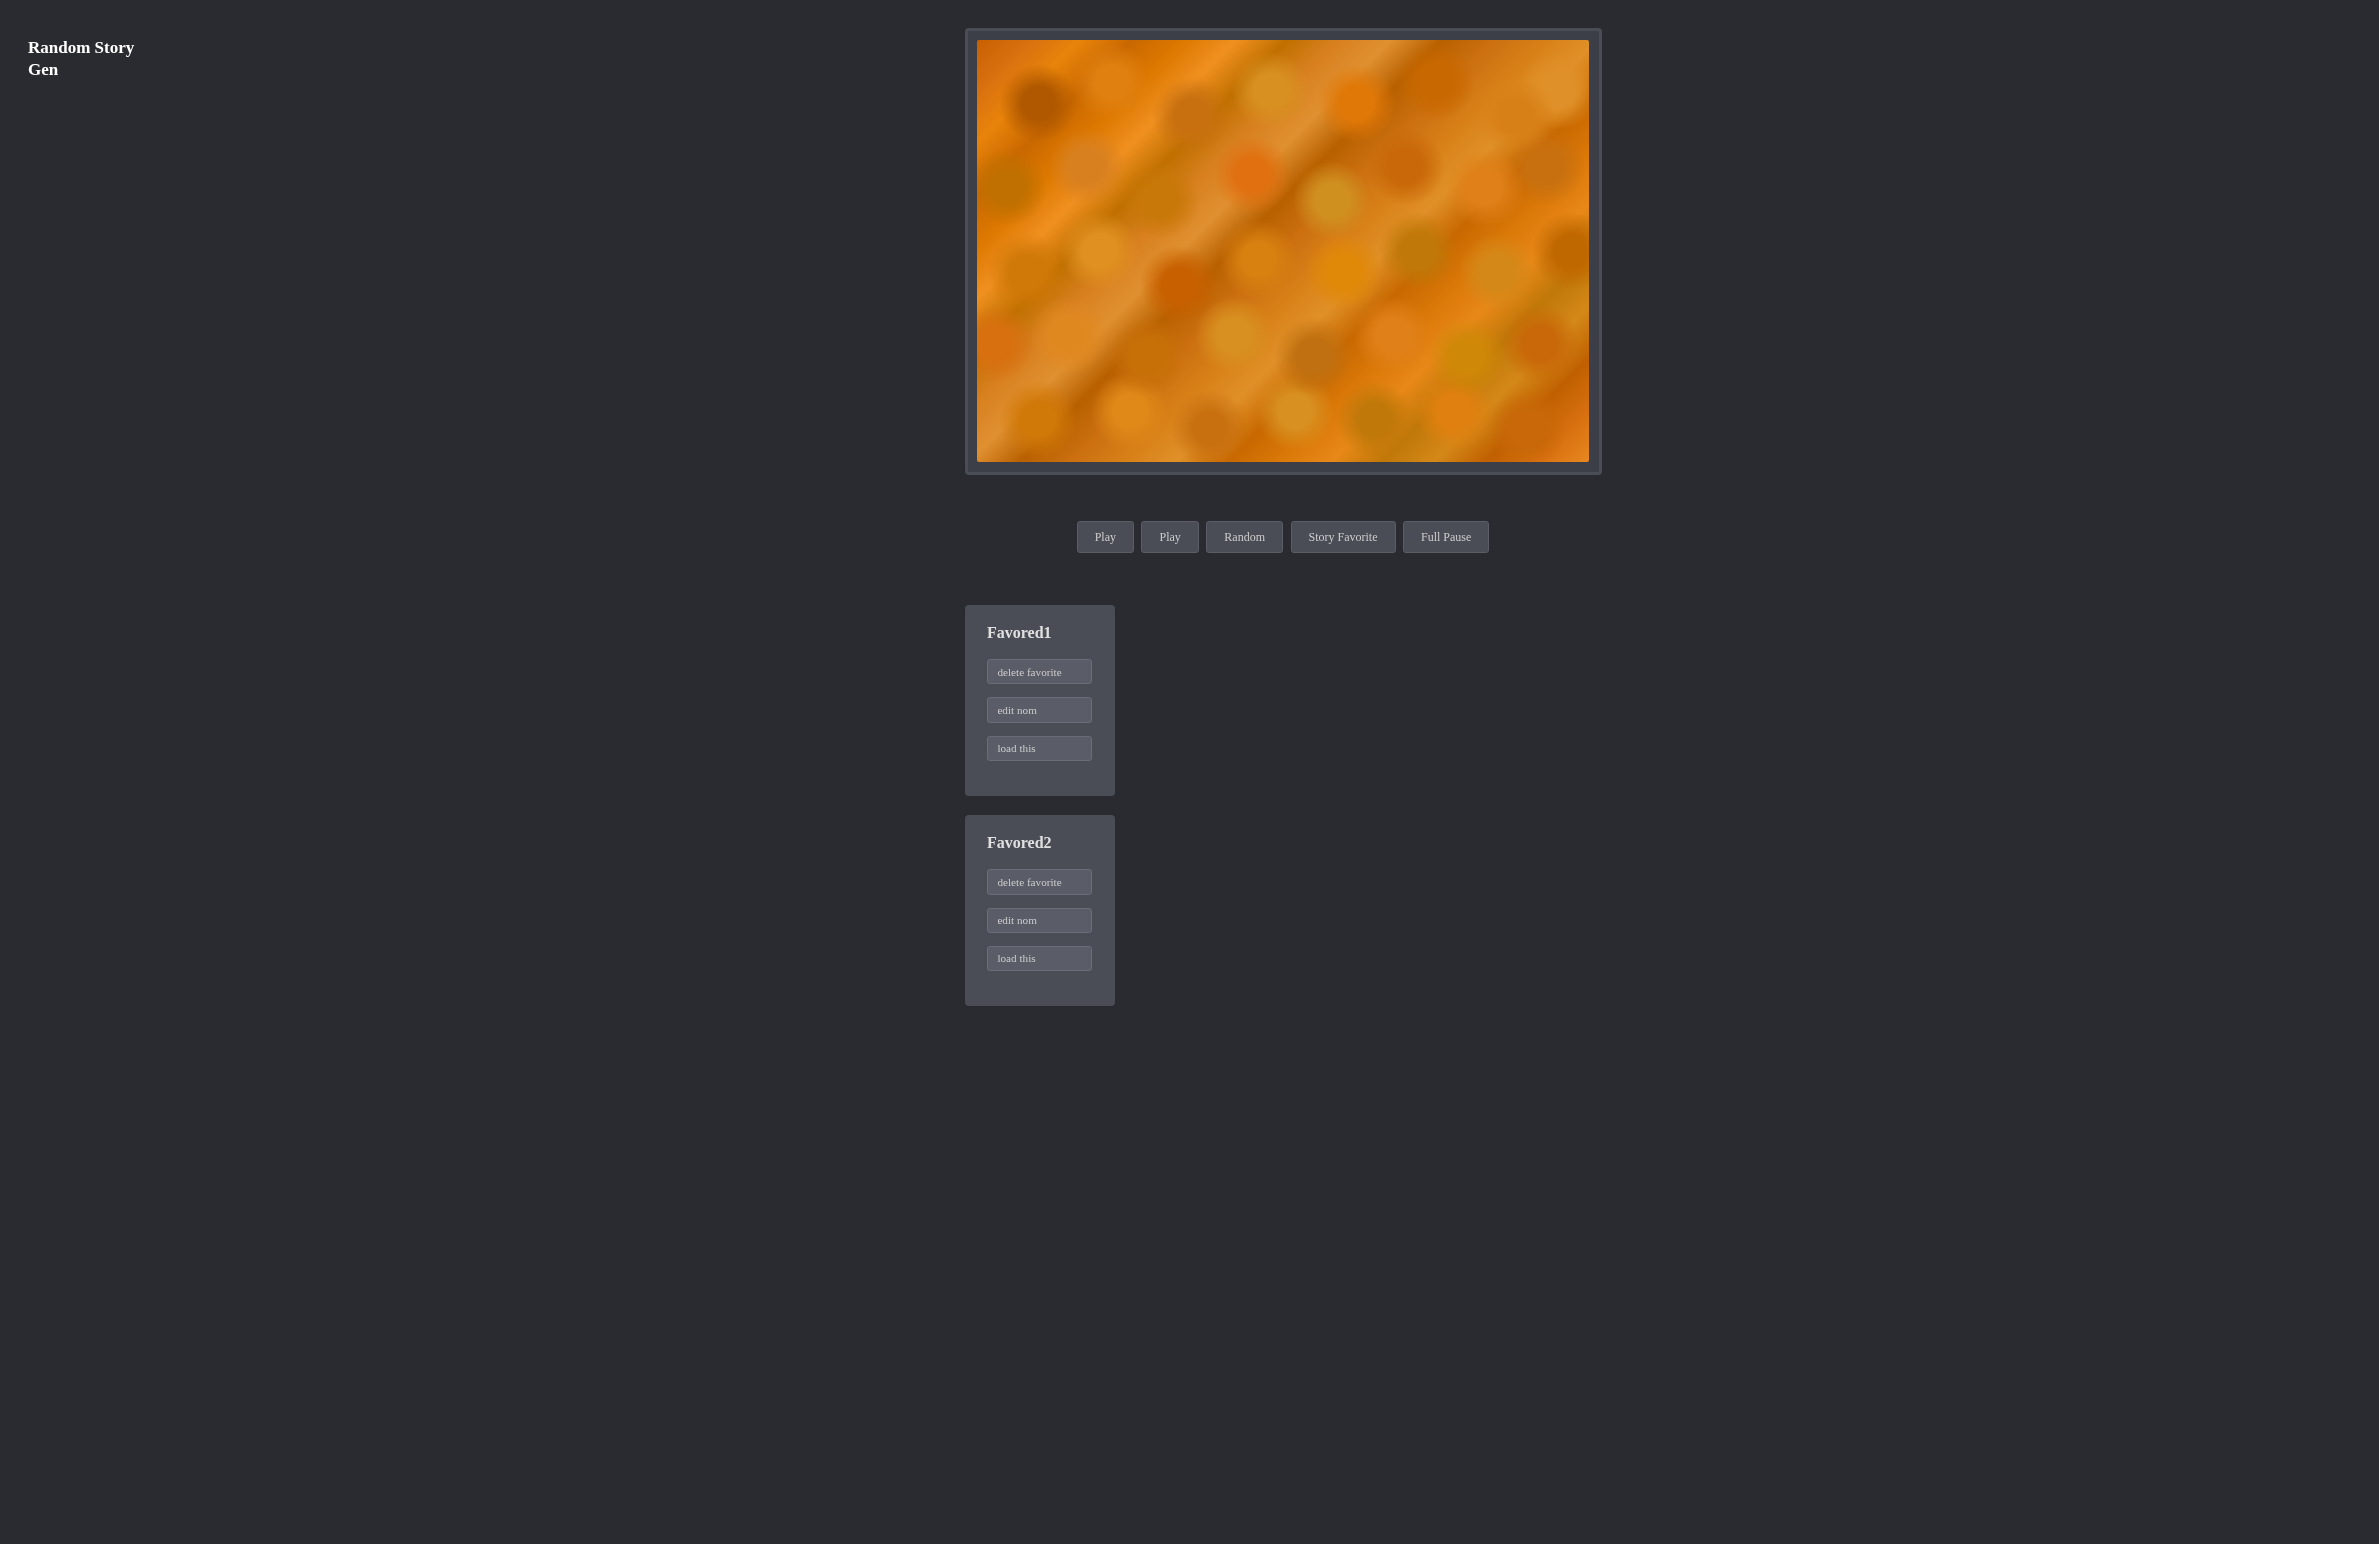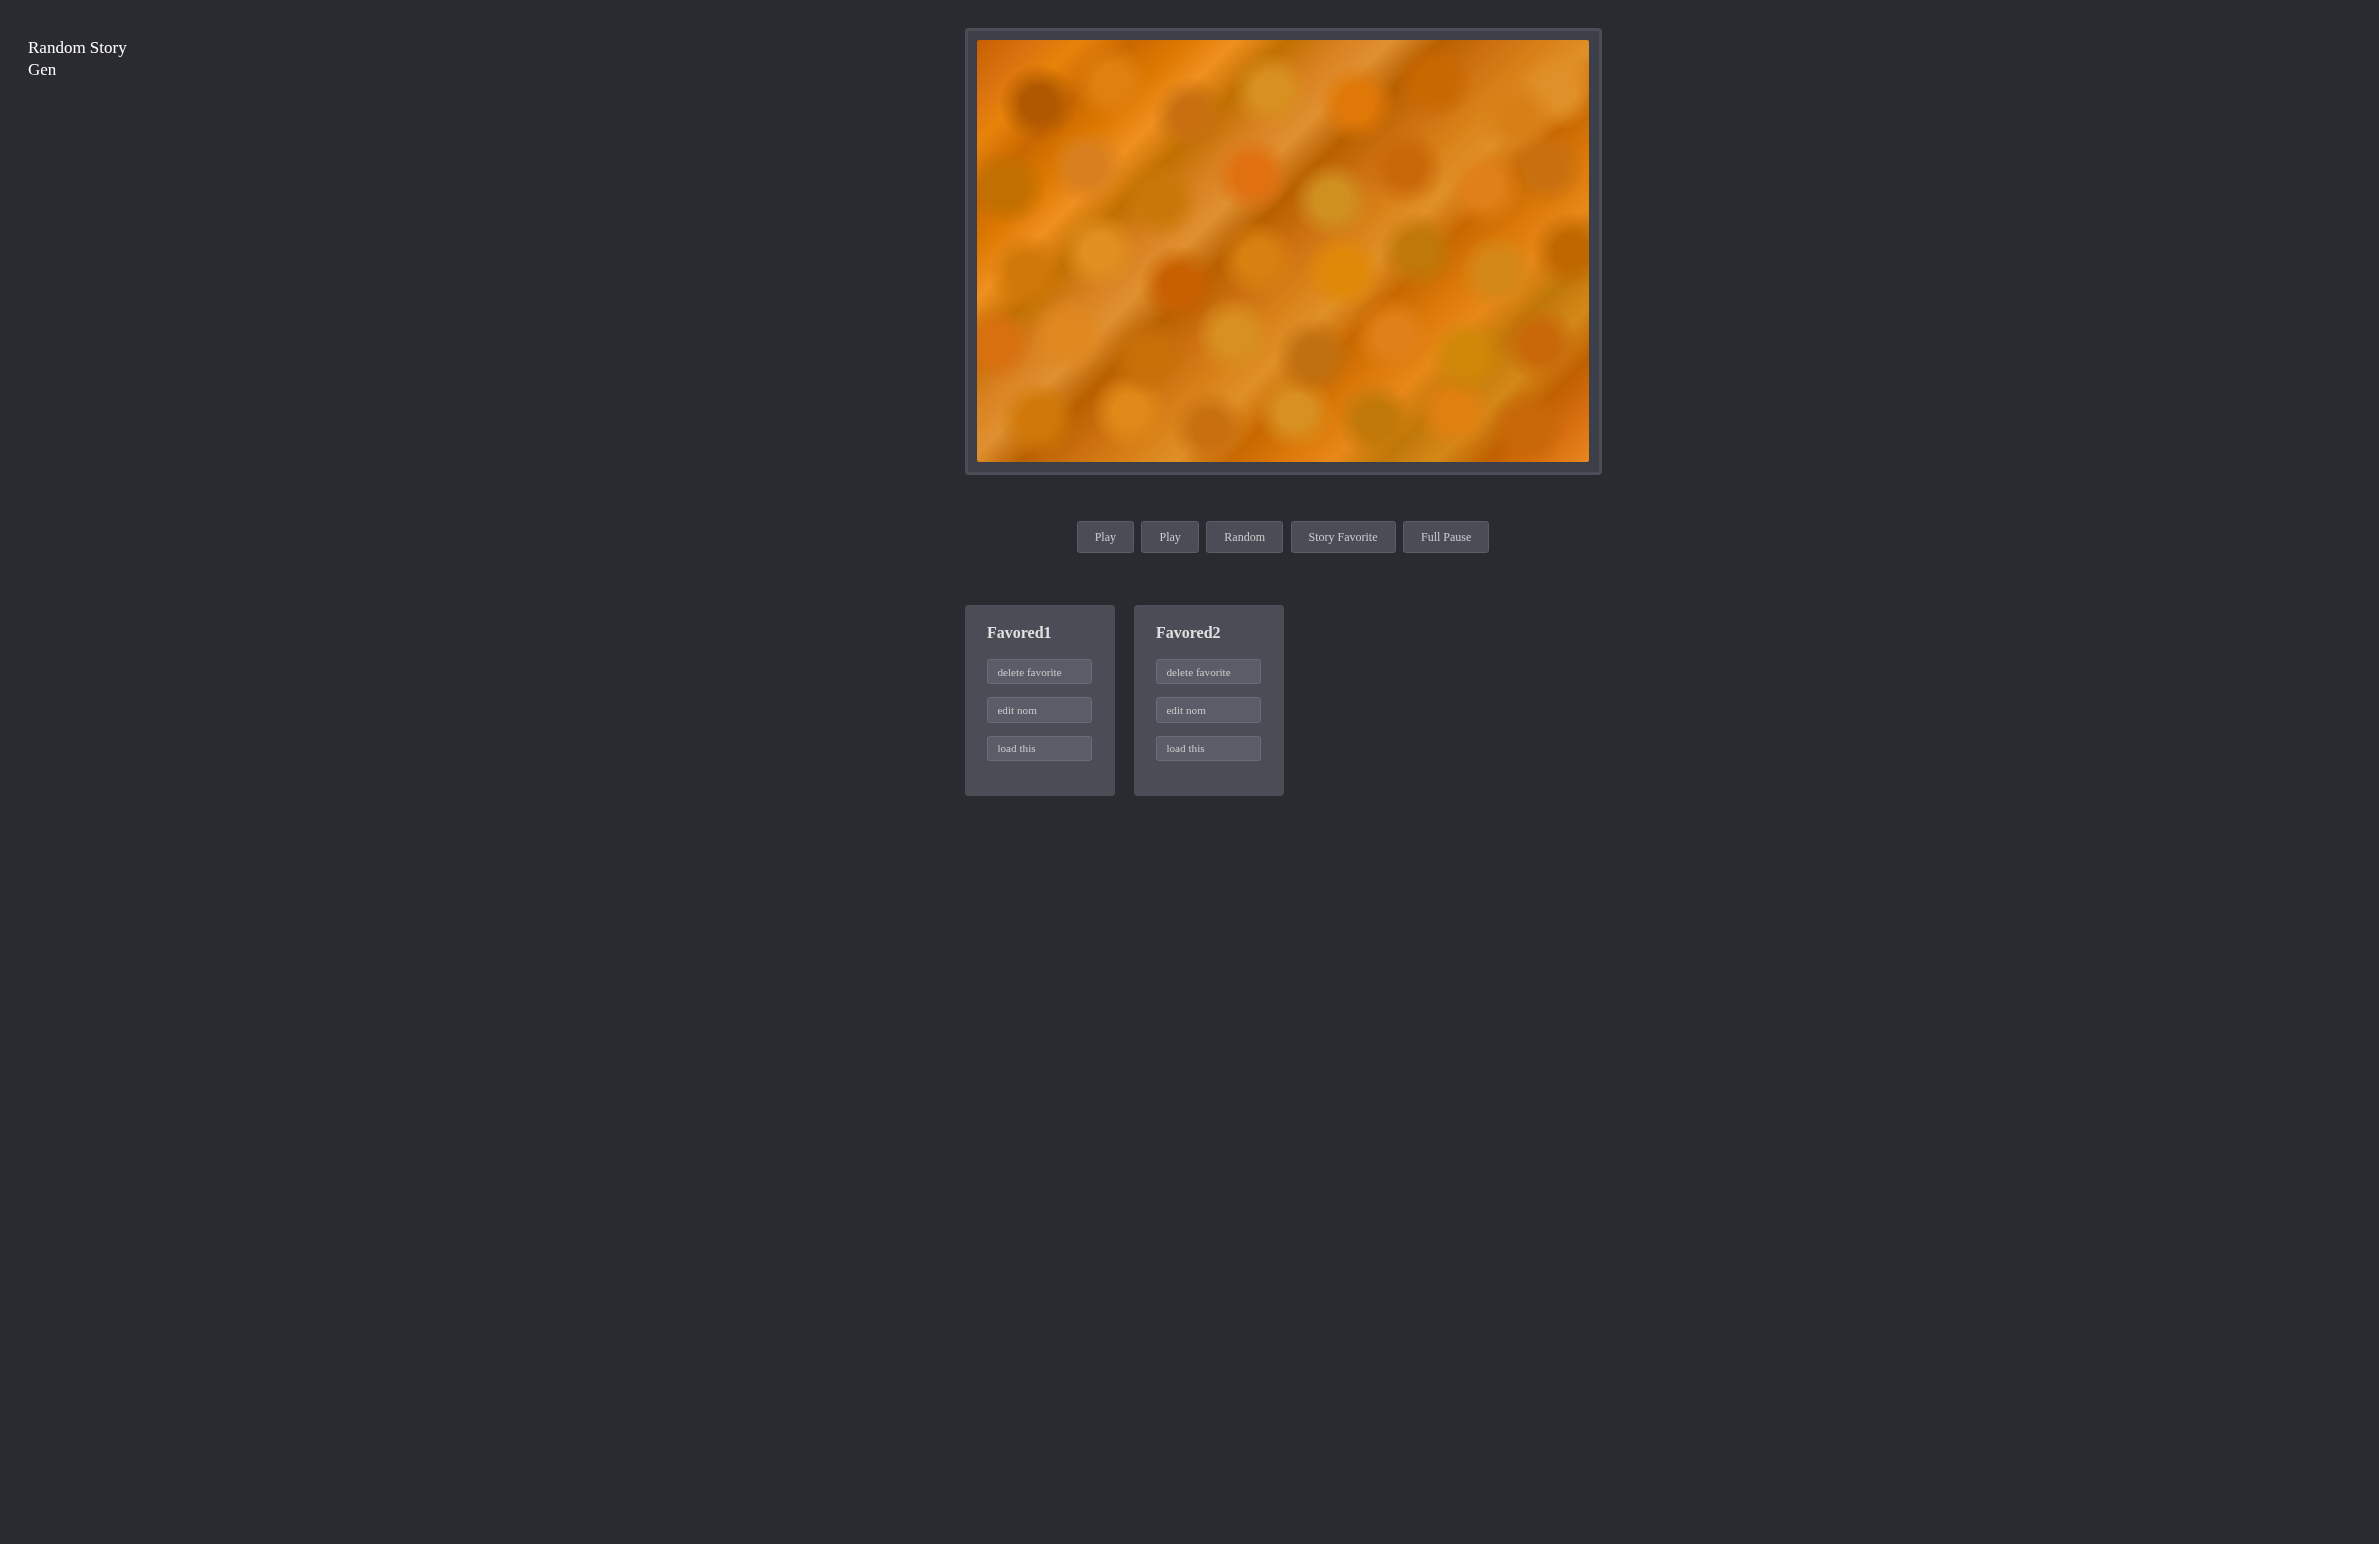--- a/index.html
+++ b/index.html
@@ -24,21 +24,21 @@
     }
 
     .sidebar {
       width: 187px;
       flex-shrink: 0;
       padding-top: 9.4px;
     }
 
     .app-title {
       font-size: 17px;
-      font-weight: normal;
+      font-weight: bold;
       line-height: 1.3;
       color: #ffffff;
     }
 
     .main-content {
       flex: 1;
       display: flex;
       flex-direction: column;
       align-items: center;
       gap: 24px;
@@ -130,21 +130,21 @@
       border: 0.9px solid #5a5d66;
       border-radius: 2.8px;
       padding: 7.5px 17px;
       font-size: 12px;
       cursor: pointer;
       font-family: inherit;
     }
 
     .favorites-row {
       display: flex;
-      flex-direction: row;
+      flex-direction: column;
       gap: 19px;
       justify-content: flex-start;
       width: 637px;
     }
 
     .favorite-card {
       background-color: #4a4d56;
       border-radius: 3.7px;
       padding: 19px 22.5px 22.5px;
       width: 150px;

